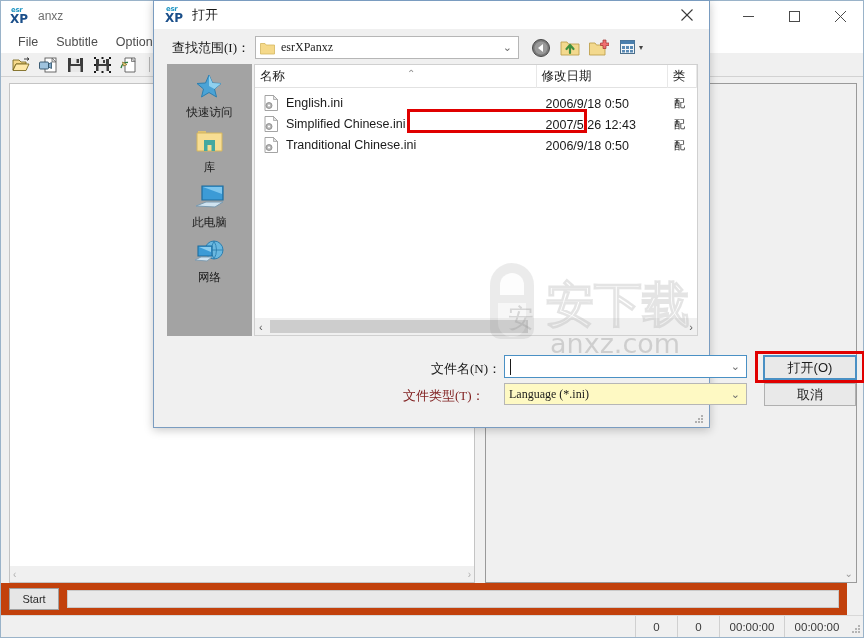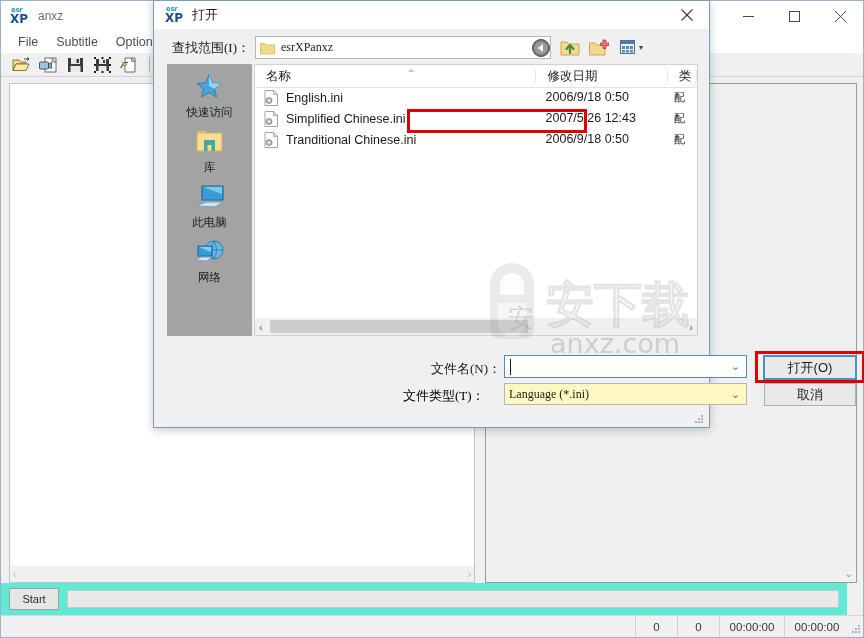--- a/index.html
+++ b/index.html
@@ -97,21 +97,21 @@
     border: 1px solid #9a9a9a;
   }
   #right-vscroll-arrow {
     position: absolute; right: 3px; bottom: 3px;
     color: #9a9a9a; font-size: 10px;
   }
 
   
   #start-bar {
     position: absolute; left: 0; bottom: 22px; right: 16px; height: 32px;
-    background: #5eead4;
+    background: #c2410c;
     display: flex; align-items: center; padding: 0 8px;
   }
   #start-button {
     width: 50px; height: 22px;
     background: #e6e6e6; border: 1px solid #a0a0a0;
     font-size: 11px; color: #2b2b2b;
     display: flex; align-items: center; justify-content: center;
   }
   #progress-track {
     margin-left: 8px; flex: 1; height: 18px;
@@ -172,21 +172,21 @@
     color: #3a3a3a;
   }
 
   #dlg-lookin-label {
     position: absolute; left: 18px; top: 38px;
     font-size: 13px; color: #1a1a1a;
     font-family: "Liberation Serif", serif;
   }
   #dlg-lookin-combo {
     position: absolute; left: 101px; top: 35px;
-    width: 296px; height: 23px;
+    width: 264px; height: 23px;
     background: #fff; border: 1px solid #b6b6b6;
     display: flex; align-items: center; padding: 0 4px;
   }
   .folder-ico-sm {
     width: 15px; height: 13px; flex: none; position: relative;
   }
   #dlg-lookin-text {
     margin-left: 6px; font-size: 12px; color: #1a1a1a;
     font-family: "Liberation Serif", serif;
     flex: 1; overflow: hidden; white-space: nowrap;
@@ -230,34 +230,33 @@
     border: 1px solid #d0d0d0;
   }
   #file-header {
     position: absolute; left: 0; top: 0; right: 0; height: 23px;
     border-bottom: 1px solid #e2e2e2;
     display: flex; align-items: center;
     font-size: 12.5px; color: #1a1a1a;
   }
   .hdr-cell {
     height: 23px; display: flex; align-items: center;
-    padding-left: 11px;
+    padding-left: 5px;
     border-right: 1px solid #e8e8e8;
-    border-radius: 8px;
   }
   #hdr-name { width: 292px; }
   #hdr-date { width: 136px; }
   #hdr-type { width: 30px; overflow: hidden; }
   #sort-caret {
     position: absolute; left: 152px; top: 3px;
     font-size: 10px; color: #8e8e8e;
   }
   .file-row {
     position: absolute; left: 0; right: 0; height: 21px;
-    display: flex; align-items: flex-start;
+    display: flex; align-items: flex-end;
     font-size: 12.5px; color: #1a1a1a;
   }
   .cell-name {
     width: 292px; display: flex; align-items: center; padding-left: 9px;
   }
   .cell-date { width: 136px; padding-left: 9px; }
   .cell-type {
     width: 30px; padding-left: 6px; overflow: hidden;
     color: #222; font-size: 11px; white-space: nowrap;
   }
@@ -302,21 +301,21 @@
     flex: 1; font-size: 12px; color: #1a1a1a;
     font-family: "Liberation Serif", serif;
     white-space: nowrap; overflow: hidden;
   }
   #caret {
     position: absolute; left: 5px; top: 3px;
     width: 1px; height: 16px; background: #1a1a1a;
   }
   #dlg-filetype-label {
     position: absolute; left: 249px; top: 386px;
-    font-size: 13px; color: #000000;
+    font-size: 13px; color: #7f1d1d;
     font-family: "Liberation Serif", serif;
   }
   #dlg-filetype-combo {
     position: absolute; left: 350px; top: 382px;
     width: 243px; height: 22px;
     background: #fef9c3; border: 1px solid #b6b6b6;
     display: flex; align-items: center; padding: 0 4px;
   }
   #dlg-filetype-value {
     flex: 1; font-size: 12px; color: #1a1a1a;

